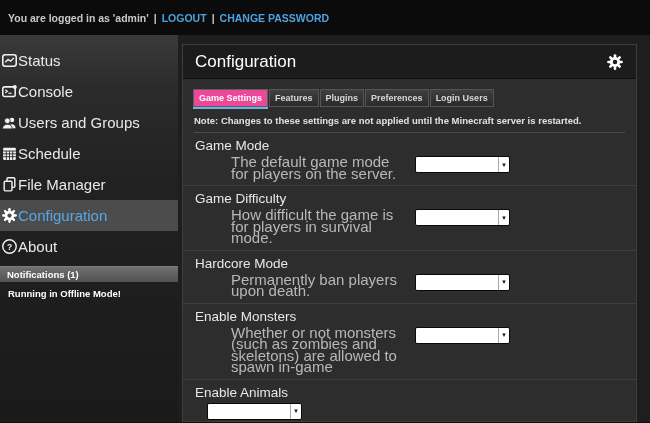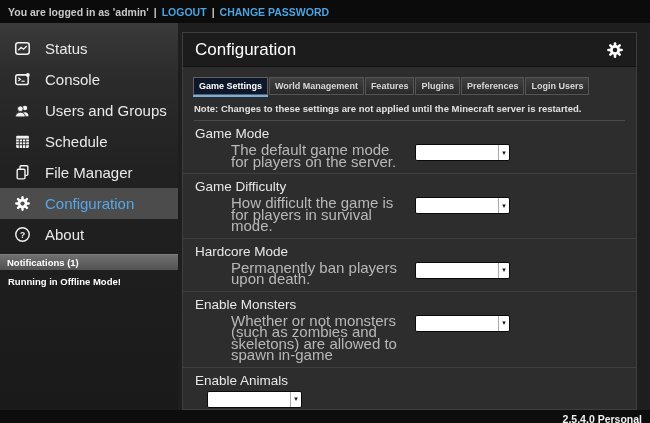--- a/index.html
+++ b/index.html
@@ -1,32 +1,32 @@
 <!DOCTYPE html>
 <html><head>
 <meta charset="utf-8">
 <style>
   * { margin:0; padding:0; box-sizing:border-box; }
   html,body { width:650px; height:423px; overflow:hidden; background:#1b1b1b;
               font-family:"Liberation Sans", sans-serif; }
 
   
-  .topbar { height:23px; background:#0b0b0b; display:flex; align-items:center;
+  .topbar { height:35px; background:#0b0b0b; display:flex; align-items:center;
             padding:0 8px; gap:5px; font-size:10.5px; font-weight:bold; white-space:nowrap;text-align:right; }
   .topbar .dim { color:#c9c9c9; }
   .topbar a { color:#4da3e0; text-decoration:none; cursor:pointer; }
 
   
   .content { display:flex; height:387px; background:#1e1e1e; }
 
   
   .sidebar { width:178px; flex:0 0 178px;
              background:linear-gradient(180deg,#3a3a3a 0px,#2b2b2b 55px,#212121 150px,#1a1a1a 100%);
              padding-top:10px; }
-  .nav-item { height:31px; display:flex; align-items:center; gap:14px; padding-left:14px;
+  .nav-item { height:31px; display:flex; align-items:center; padding-left:1px;
               color:#e9e9e9; font-size:15px; cursor:pointer; }
   .nav-item .nav-icon { width:17px; height:17px; flex:0 0 17px; color:#f2f2f2; display:flex; }
   .nav-item .nav-icon svg { width:17px; height:17px; }
   .nav-item.selected { background:#4c4c4c; color:#57a7e8; }
   .notif { margin-top:4px; }
   .notif-header { background:linear-gradient(#707070,#525252); color:#fff; font-size:9.5px;
                   font-weight:bold; padding:2px 7px; border-top:1px solid #7c7c7c; }
   .notif-body { padding:6px 8px 0 8px; font-size:9.5px; font-weight:bold; line-height:11.5px; }
   .notif-title { color:#ffffff; }
   .notif-text { color:#bdbdbd; }
@@ -39,21 +39,21 @@
                   justify-content:space-between; padding:0 12px; border-bottom:1px solid #101010; }
   .panel-title { color:#ffffff; font-size:17px; }
   .panel-gear { width:18px; height:18px; color:#fff; }
   .panel-gear svg { width:18px; height:18px; }
   .gear-hole-dark { fill:#1c1c1c; }
   .gear-hole-sel { fill:#4c4c4c; }
 
   .tabs { display:flex; gap:1px; margin:10px 10px 0 10px; white-space:nowrap; }
   .tab { font-size:9px; font-weight:bold; color:#d8d8d8; padding:3px 5px;
          background:linear-gradient(#404040,#2a2a2a); border:1px solid #555; cursor:pointer; }
-  .tab.active { background:#0f172a; color:#fff; border-color:#606060;
+  .tab.active { background:#ec4899; color:#fff; border-color:#606060;
                 box-shadow:0 2px 0 0 #6fb1e2; }
 
   .note { margin:8px 11px 0 11px; padding-bottom:6px; border-bottom:1px solid #4a4a4a;
           color:#e2e2e2; font-size:9.5px; font-weight:bold; }
 
   .section { padding:5px 12px 6px 12px; border-bottom:1px solid #3f3f3f; }
   .section:last-child { border-bottom:none; }
   .sec-title { color:#e8e8e8; font-size:13.5px; margin-bottom:3px; }
   .sec-row { display:flex; align-items:flex-start; }
   .sec-desc { width:172px; flex:0 0 172px; color:#b8b8b8; font-size:15px; font-weight:normal;
@@ -195,21 +195,20 @@
                 <rect x="10.3" y="1.5" width="3.4" height="21" rx="1.6" transform="rotate(135 12 12)"></rect>
                 <circle cx="12" cy="12" r="6.8"></circle>
               </g>
               <circle cx="12" cy="12" r="3" class="gear-hole-dark"></circle>
             </svg>
         </span>
       </div>
 
       <div class="tabs">
         <div class="tab active">Game Settings</div>
-        <div class="tab">World Management</div>
         <div class="tab">Features</div>
         <div class="tab">Plugins</div>
         <div class="tab">Preferences</div>
         <div class="tab">Login Users</div>
       </div>
 
       <div class="note">Note: Changes to these settings are not applied until the Minecraft server is restarted.</div>
 
       <div class="section">
         <div class="sec-title">Game Mode</div>

